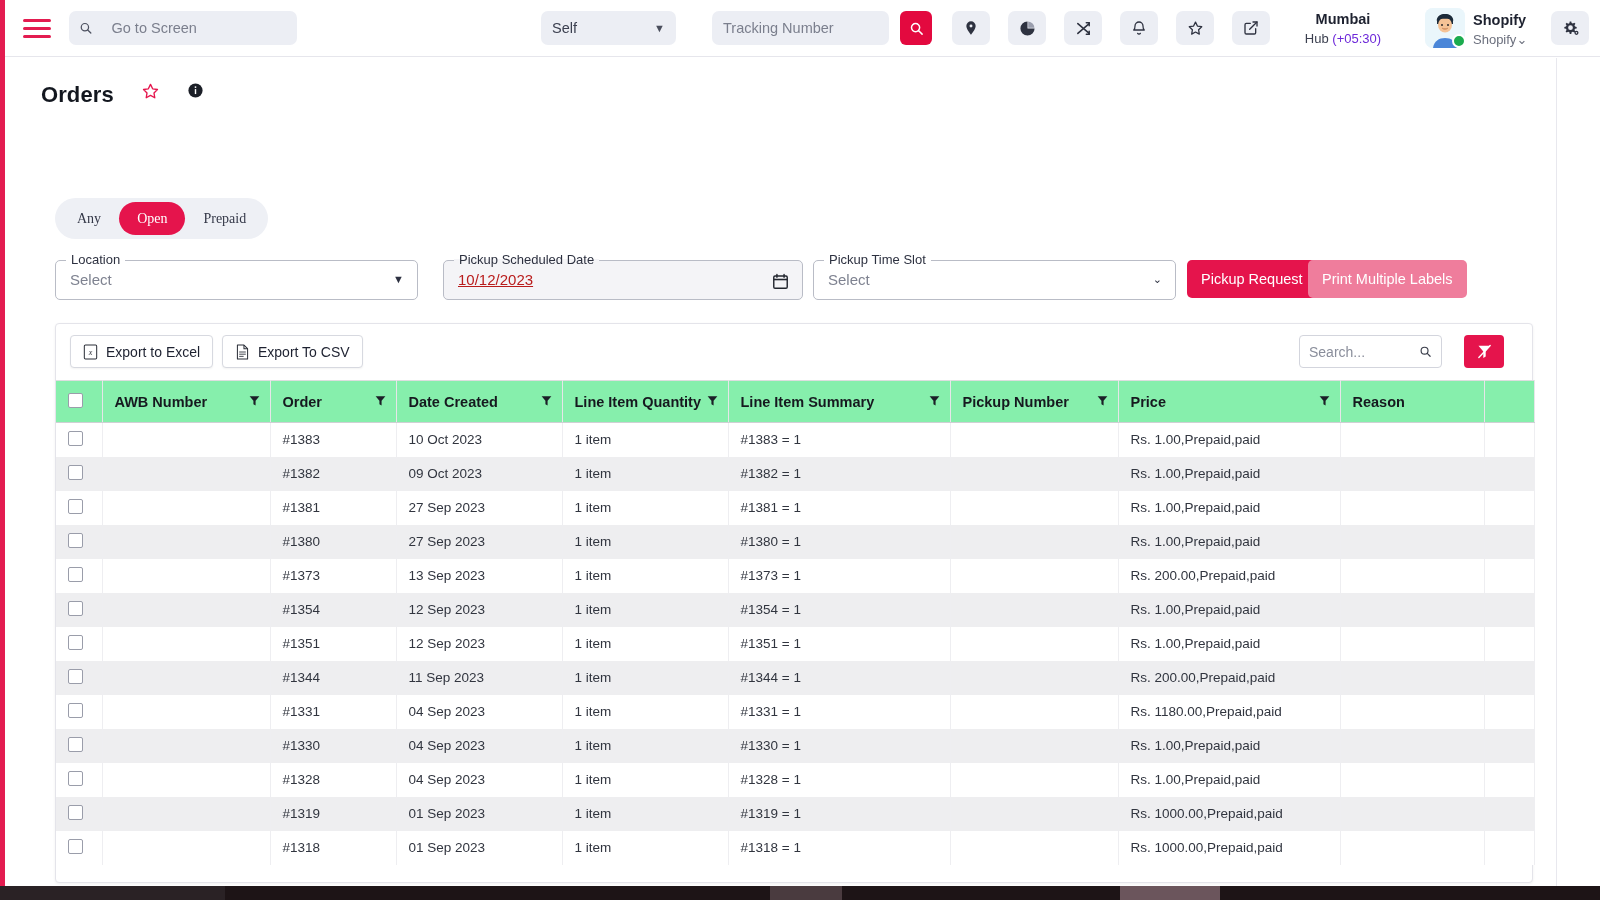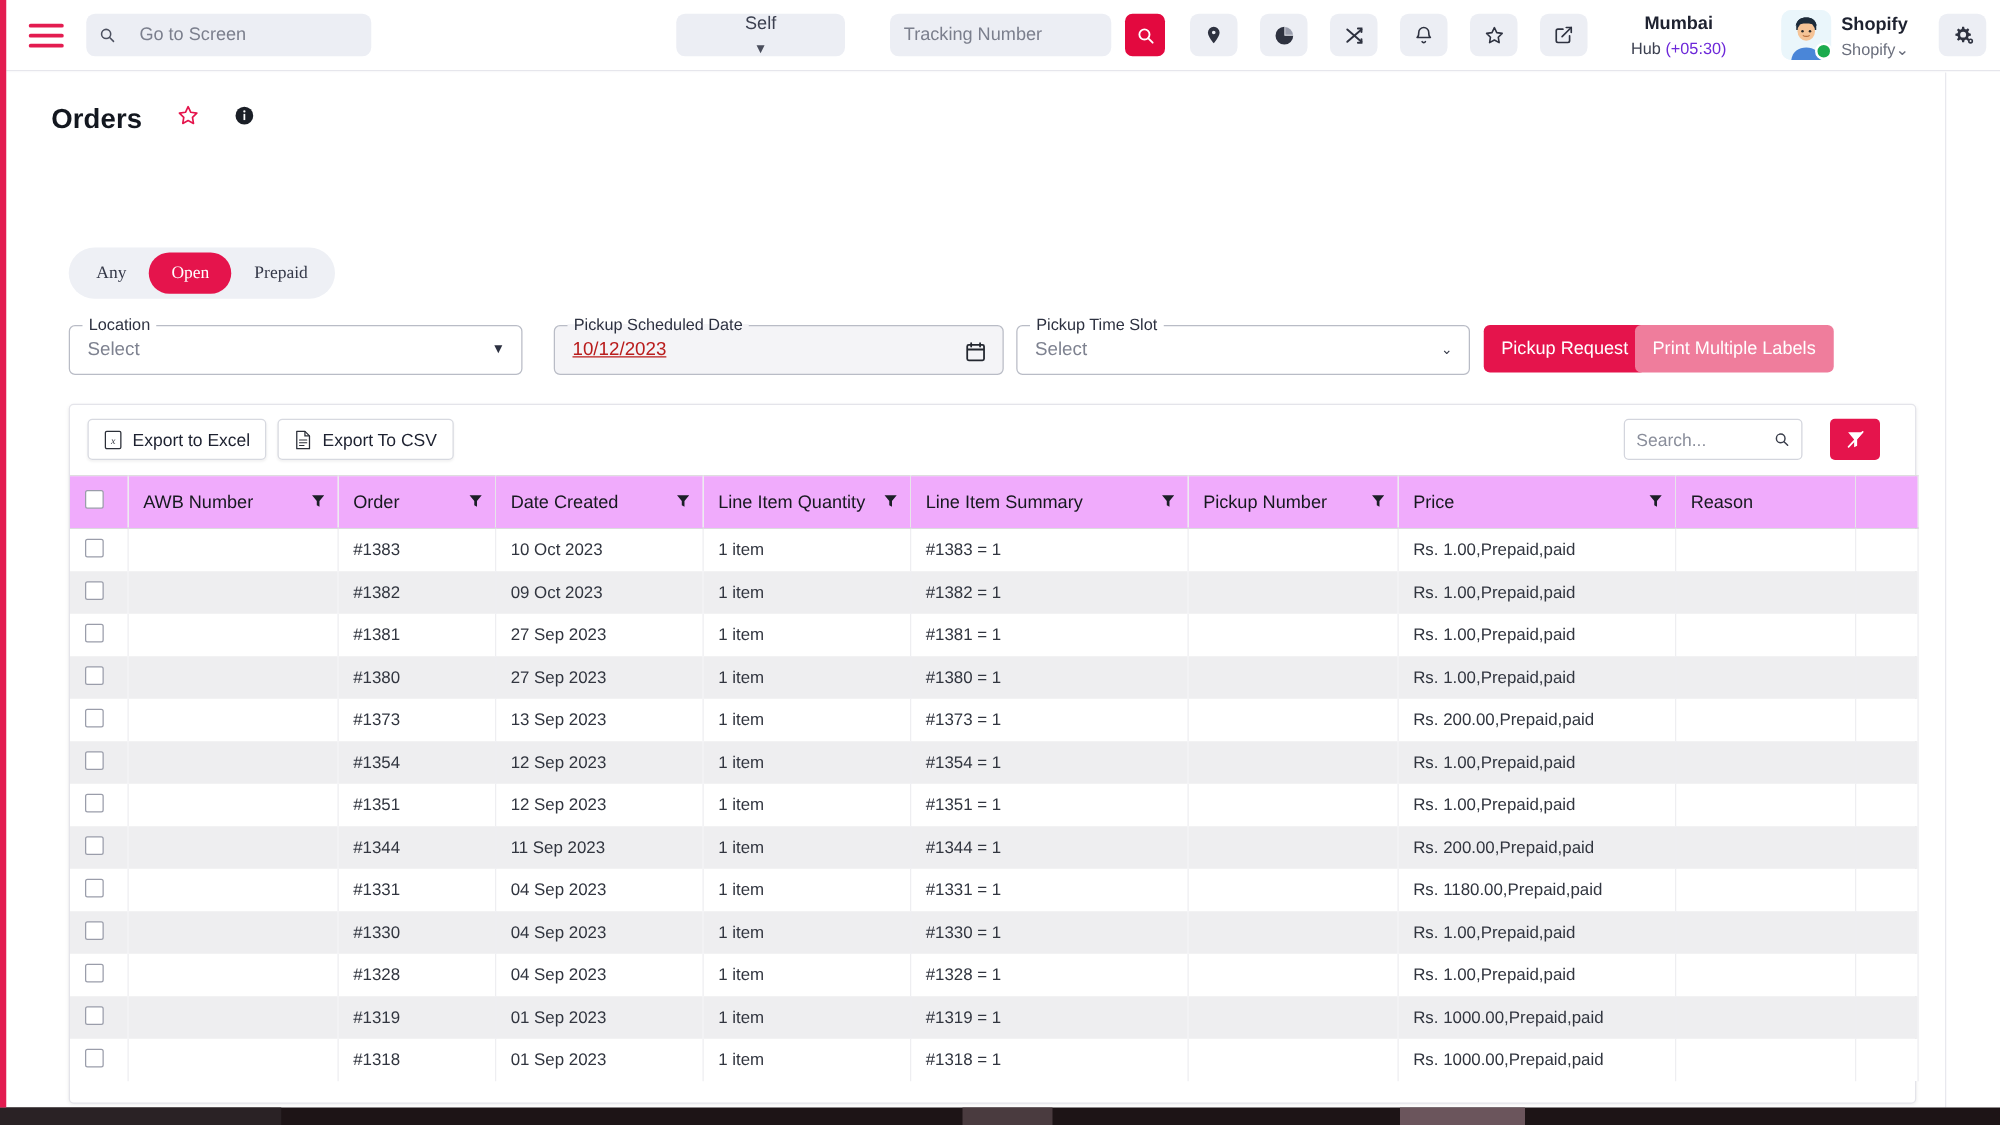--- a/index.html
+++ b/index.html
@@ -30,21 +30,21 @@
   }
   .go-to-screen input {
     border: none; background: transparent; outline: none;
     font-family: "Liberation Sans", sans-serif; font-size: 14.5px; color: #5c6070; width: 100%;
   }
   .go-to-screen input::placeholder { color: #7b7f8d; }
 
   .self-select {
     position: absolute; left: 536px; top: 11px; width: 135px; height: 34px;
     background: #eceef4; border-radius: 7px; display: flex; align-items: center;
-    justify-content: space-between; padding: 0 11px; font-size: 14.5px; color: #3c4050; cursor: pointer; flex-direction: column;
+    justify-content: space-between; padding: 0 11px; font-size: 14.5px; color: #3c4050; cursor: pointer;
   }
   .self-select .chev { font-size: 11px; color: #4a4e5c; }
 
   .tracking-box {
     position: absolute; left: 707px; top: 11px; width: 177px; height: 34px;
     background: #eceef4; border-radius: 7px; display: flex; align-items: center; padding: 0 11px;
   }
   .tracking-box input {
     border: none; background: transparent; outline: none; width: 100%;
     font-family: "Liberation Sans", sans-serif; font-size: 14.5px; color: #5c6070;
@@ -79,21 +79,21 @@
 
   .gear-btn {
     position: absolute; left: 1546px; top: 11px; width: 38px; height: 34px;
     background: #eceef4; border-radius: 7px; display: flex; align-items: center; justify-content: center; cursor: pointer;
   }
 
   
   .page { position: absolute; left: 5px; top: 58px; width: 1551px; height: 828px; background: #fbfbfd; overflow: hidden; }
   .page-inner { position: absolute; left: 0; top: 0; width: 1551px; background: #ffffff; height: 828px; }
 
-  .page-title { position: absolute; left: 36px; top: 24px; display: flex; align-items: center; gap: 27px; }
+  .page-title { position: absolute; left: 36px; top: 24px; display: flex; gap: 27px; }
   .page-title h1 { font-size: 22px; font-weight: bold; color: #13171f; letter-spacing: .1px; }
   .star-icon { cursor: pointer; }
   .info-icon { cursor: pointer; }
 
   .seg {
     position: absolute; left: 50px; top: 140px; height: 41px; background: #eef0f5; border-radius: 22px;
     display: flex; align-items: center; padding: 4px;
   }
   .seg .opt {
     height: 33px; padding: 0 18px; border-radius: 18px; display: flex; align-items: center; justify-content: center;
@@ -147,23 +147,23 @@
   }
   .search-wrap input { border: none; outline: none; background: transparent; width: 100%; font-family: "Liberation Sans", sans-serif; font-size: 14px; color: #4d5160; }
   .search-wrap input::placeholder { color: #8a8e9b; }
   .clearfilter-btn {
     position: absolute; right: 28px; top: 11px; width: 40px; height: 33px; background: #e5144c; border-radius: 4px;
     display: flex; align-items: center; justify-content: center; cursor: pointer;
   }
 
   table { width: 100%; border-collapse: collapse; table-layout: fixed; }
   thead th {
-    height: 42px; background: #f0abfc; border-top: 1px solid #dededf; border-bottom: 1px solid #cfd0d4;
+    height: 42px; background: #86efac; border-top: 1px solid #dededf; border-bottom: 1px solid #cfd0d4;
     border-right: 1px solid #e6e6e9;
-    text-align: left; font-size: 14.5px; font-weight: normal; color: #16191f; padding: 0 12px;
+    text-align: left; font-size: 14.5px; font-weight: bold; color: #16191f; padding: 0 12px;
     position: relative; white-space: nowrap;
   }
   thead th .fil { position: absolute; right: 9px; top: 13px; cursor: pointer; }
   tbody td {
     height: 34px; font-size: 13.5px; color: #31353f; padding: 0 12px;
     border-right: 1px solid #eeeef1; white-space: nowrap; overflow: hidden; text-overflow: ellipsis;
   }
   tbody tr:nth-child(even) { background: #eeeef0; }
   tbody tr:nth-child(odd) { background: #ffffff; }
   .cb { width: 15px; height: 15px; border: 1px solid #9a9daa; border-radius: 2px; background: #fff; display: inline-block; cursor: pointer; }

